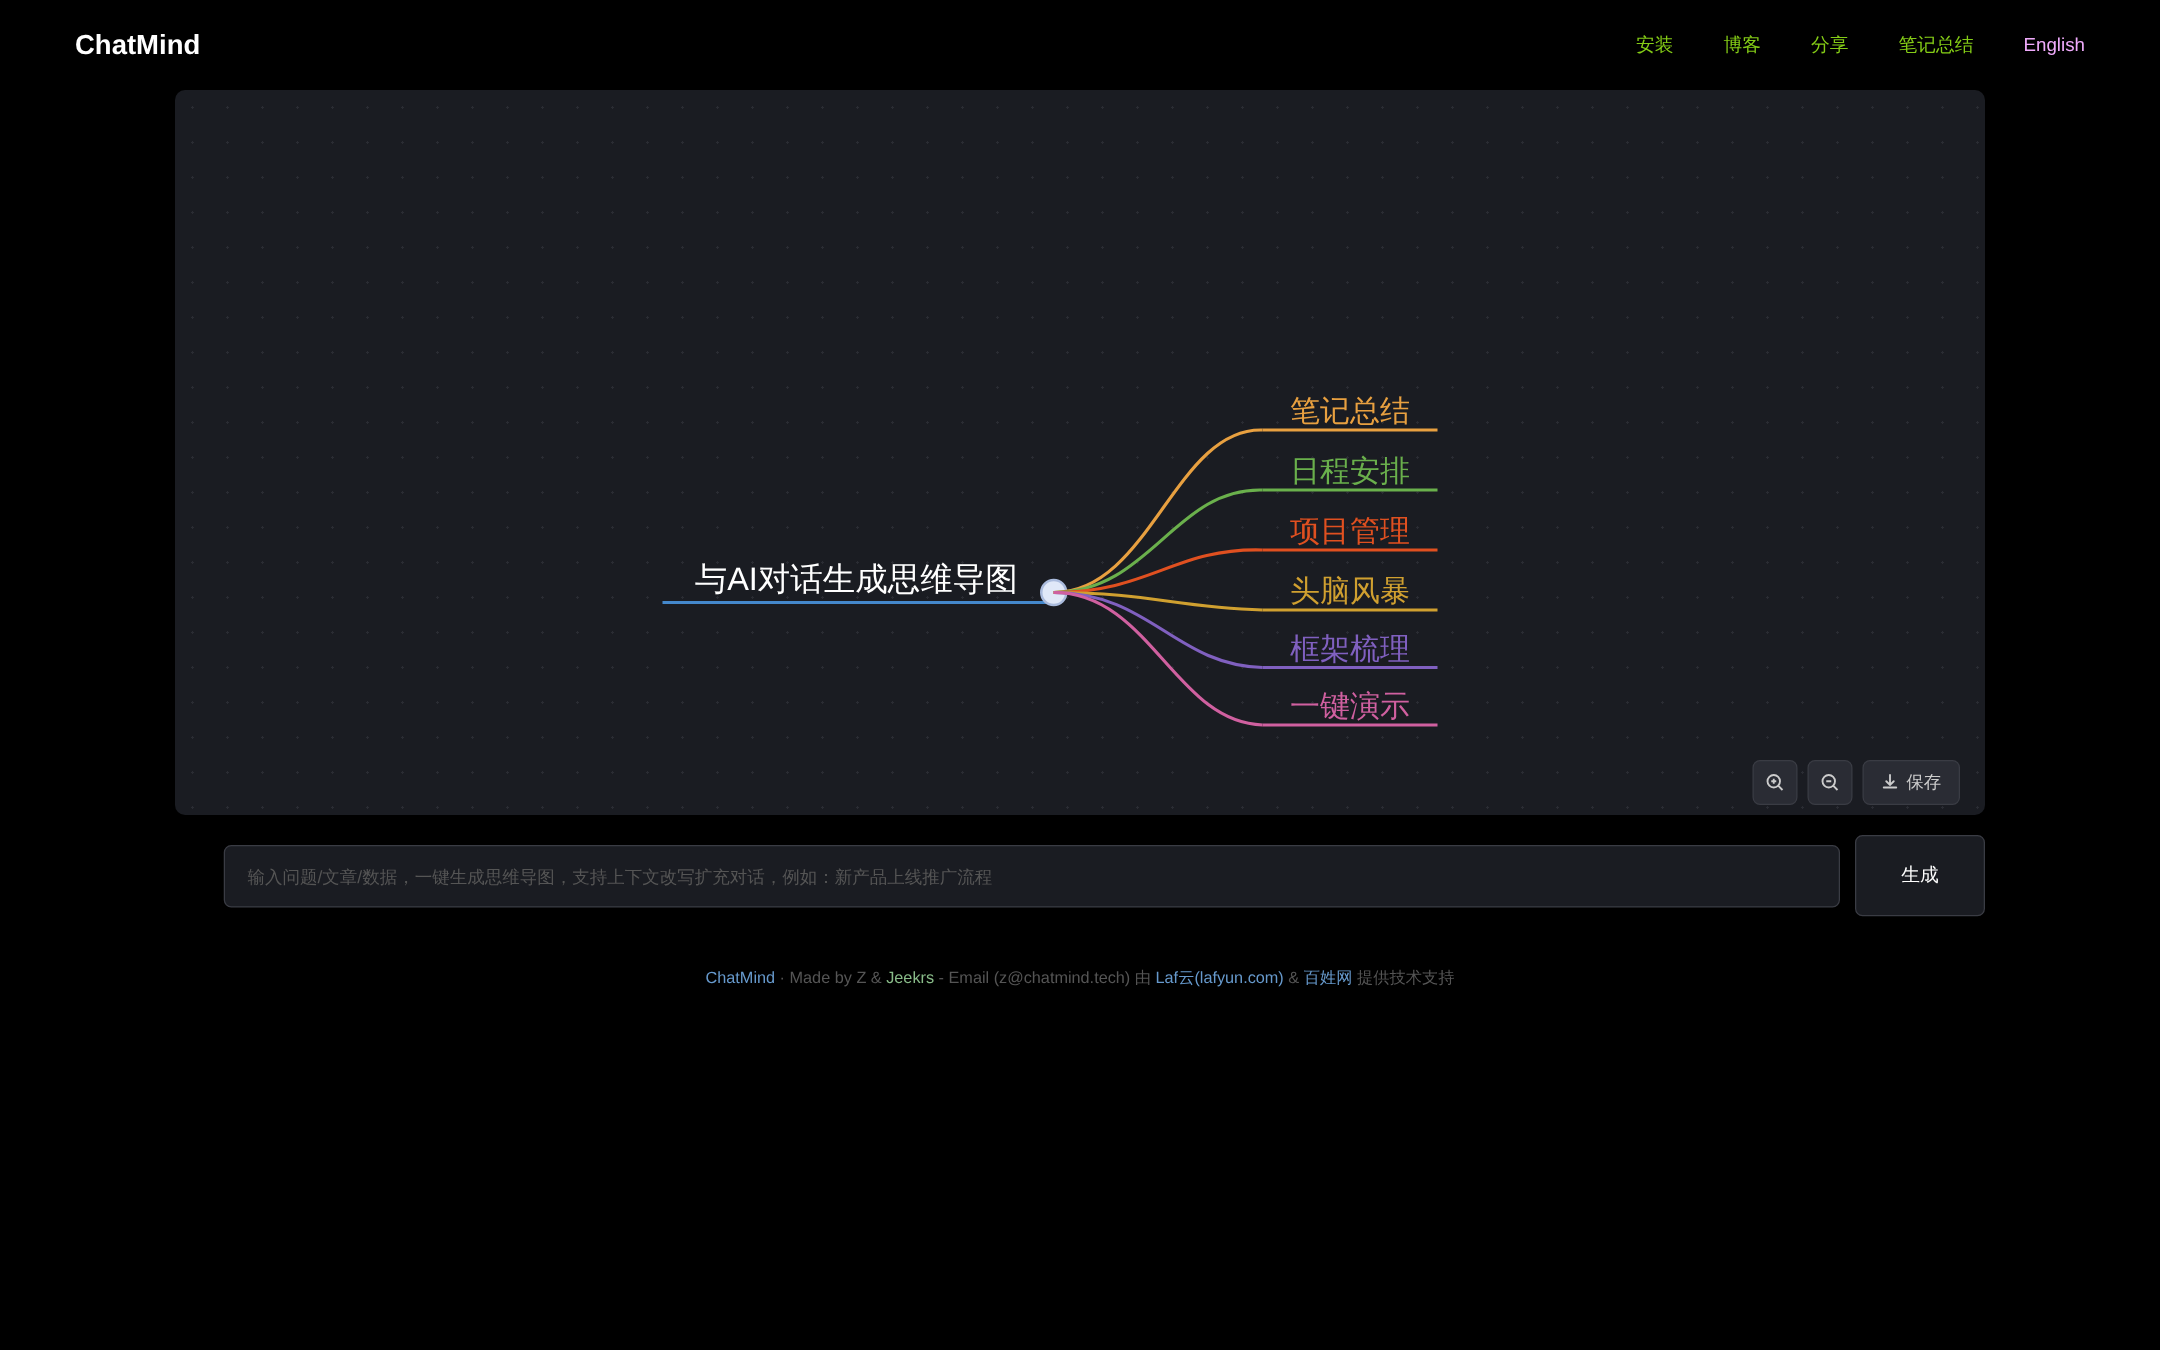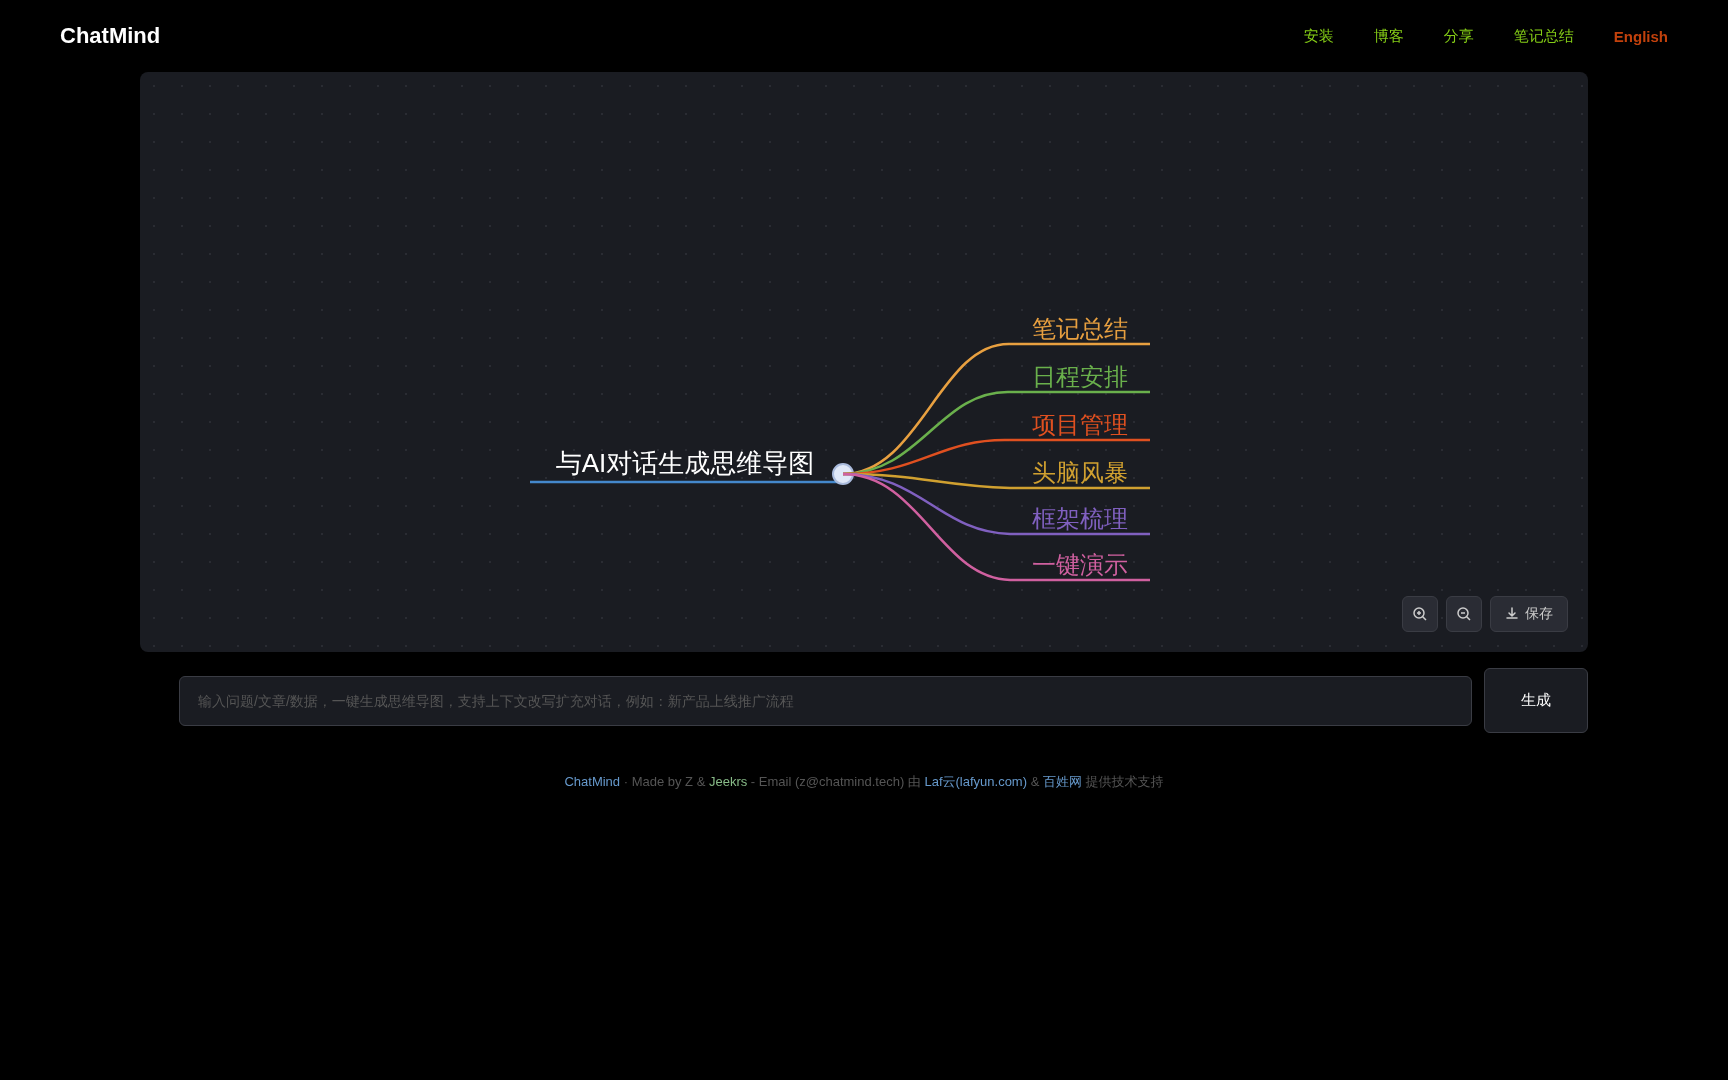--- a/index.html
+++ b/index.html
@@ -29,24 +29,23 @@
       gap: 40px;
       align-items: center;
     }
     .nav-link {
       color: #84cc16;
       font-size: 15px;
       cursor: pointer;
       text-decoration: none;
     }
     .nav-link-english {
-      color: #c2410c;
+      color: #f0abfc;
       font-size: 15px;
       cursor: pointer;
-      font-weight: bold;
     }
 
     
     .main-container {
       margin: 0 140px;
       background: #1a1c22;
       border-radius: 8px;
       position: relative;
       height: 580px;
       overflow: hidden;
@@ -66,21 +65,21 @@
     .mindmap-canvas {
       position: absolute;
       inset: 0;
       width: 100%;
       height: 100%;
     }
 
     
     .canvas-toolbar {
       position: absolute;
-      bottom: 20px;
+      bottom: 8px;
       right: 20px;
       display: flex;
       gap: 8px;
       align-items: center;
     }
     .toolbar-btn {
       background: #2a2c34;
       border: 1px solid #3a3c44;
       border-radius: 6px;
       color: #ccc;

